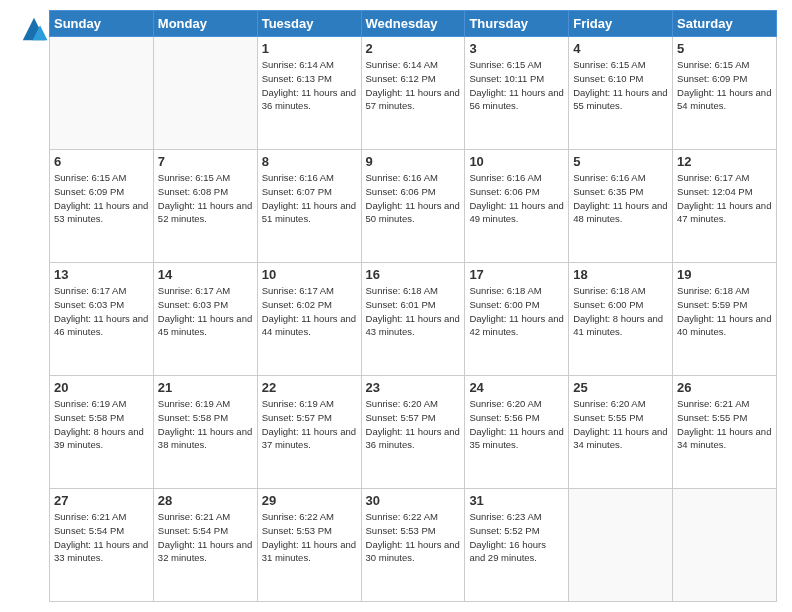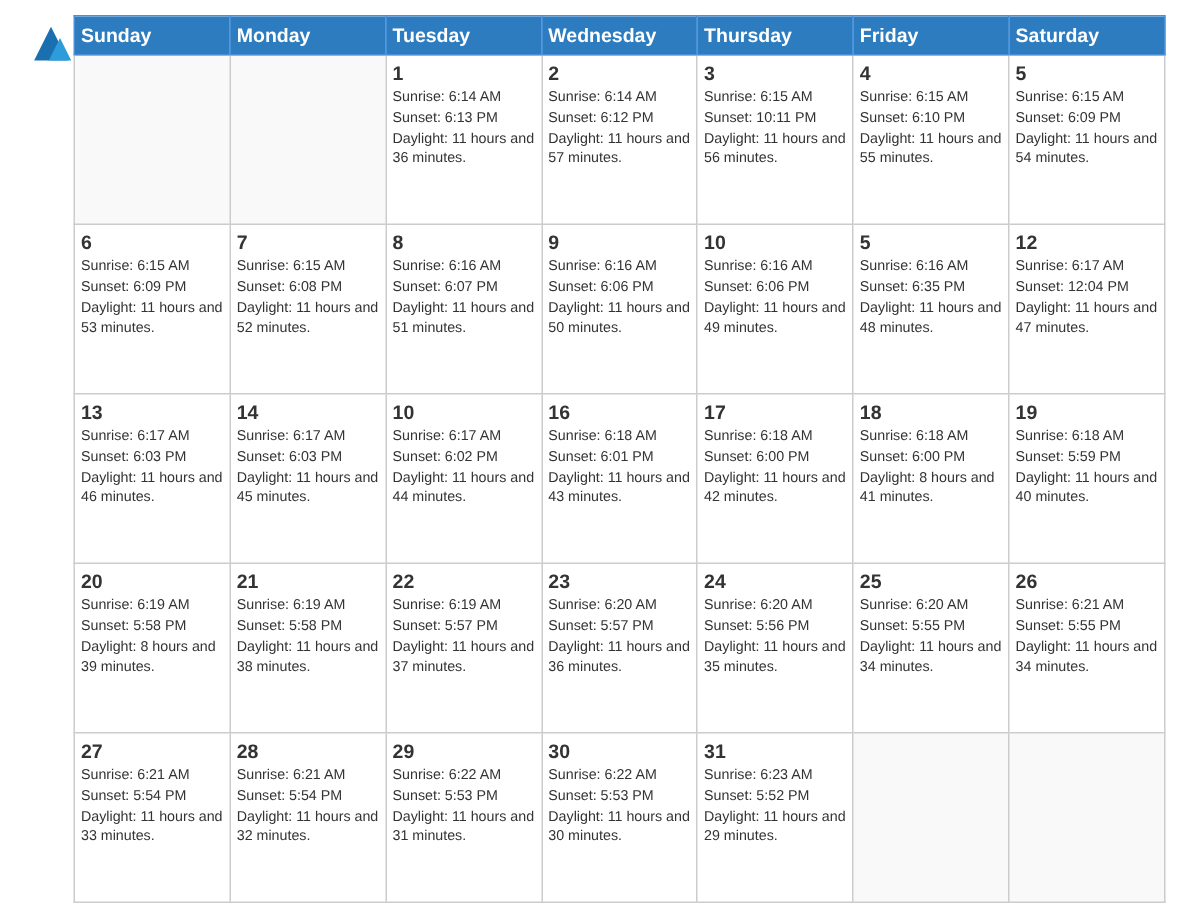--- a/index.html
+++ b/index.html
@@ -258,20 +258,20 @@
           <td>
             <span class="day-num">29</span>
             <div class="day-info"><span>Sunrise: 6:22 AM</span><br><span>Sunset: 5:53 PM</span><br><span>Daylight: 11 hours and 31 minutes.</span></div>
           </td>
           <td>
             <span class="day-num">30</span>
             <div class="day-info"><span>Sunrise: 6:22 AM</span><br><span>Sunset: 5:53 PM</span><br><span>Daylight: 11 hours and 30 minutes.</span></div>
           </td>
           <td>
             <span class="day-num">31</span>
-            <div class="day-info"><span>Sunrise: 6:23 AM</span><br><span>Sunset: 5:52 PM</span><br><span>Daylight: 11 hours and 29 minutes.</span></div>
+            <div class="day-info"><span>Sunrise: 6:23 AM</span><br><span>Sunset: 5:52 PM</span><br><span>Daylight: 16 hours and 29 minutes.</span></div>
           </td>
           <td class="empty"></td>
           <td class="empty"></td>
         </tr>
       </tbody>
   </table>
 </div>
 
 </body></html>

